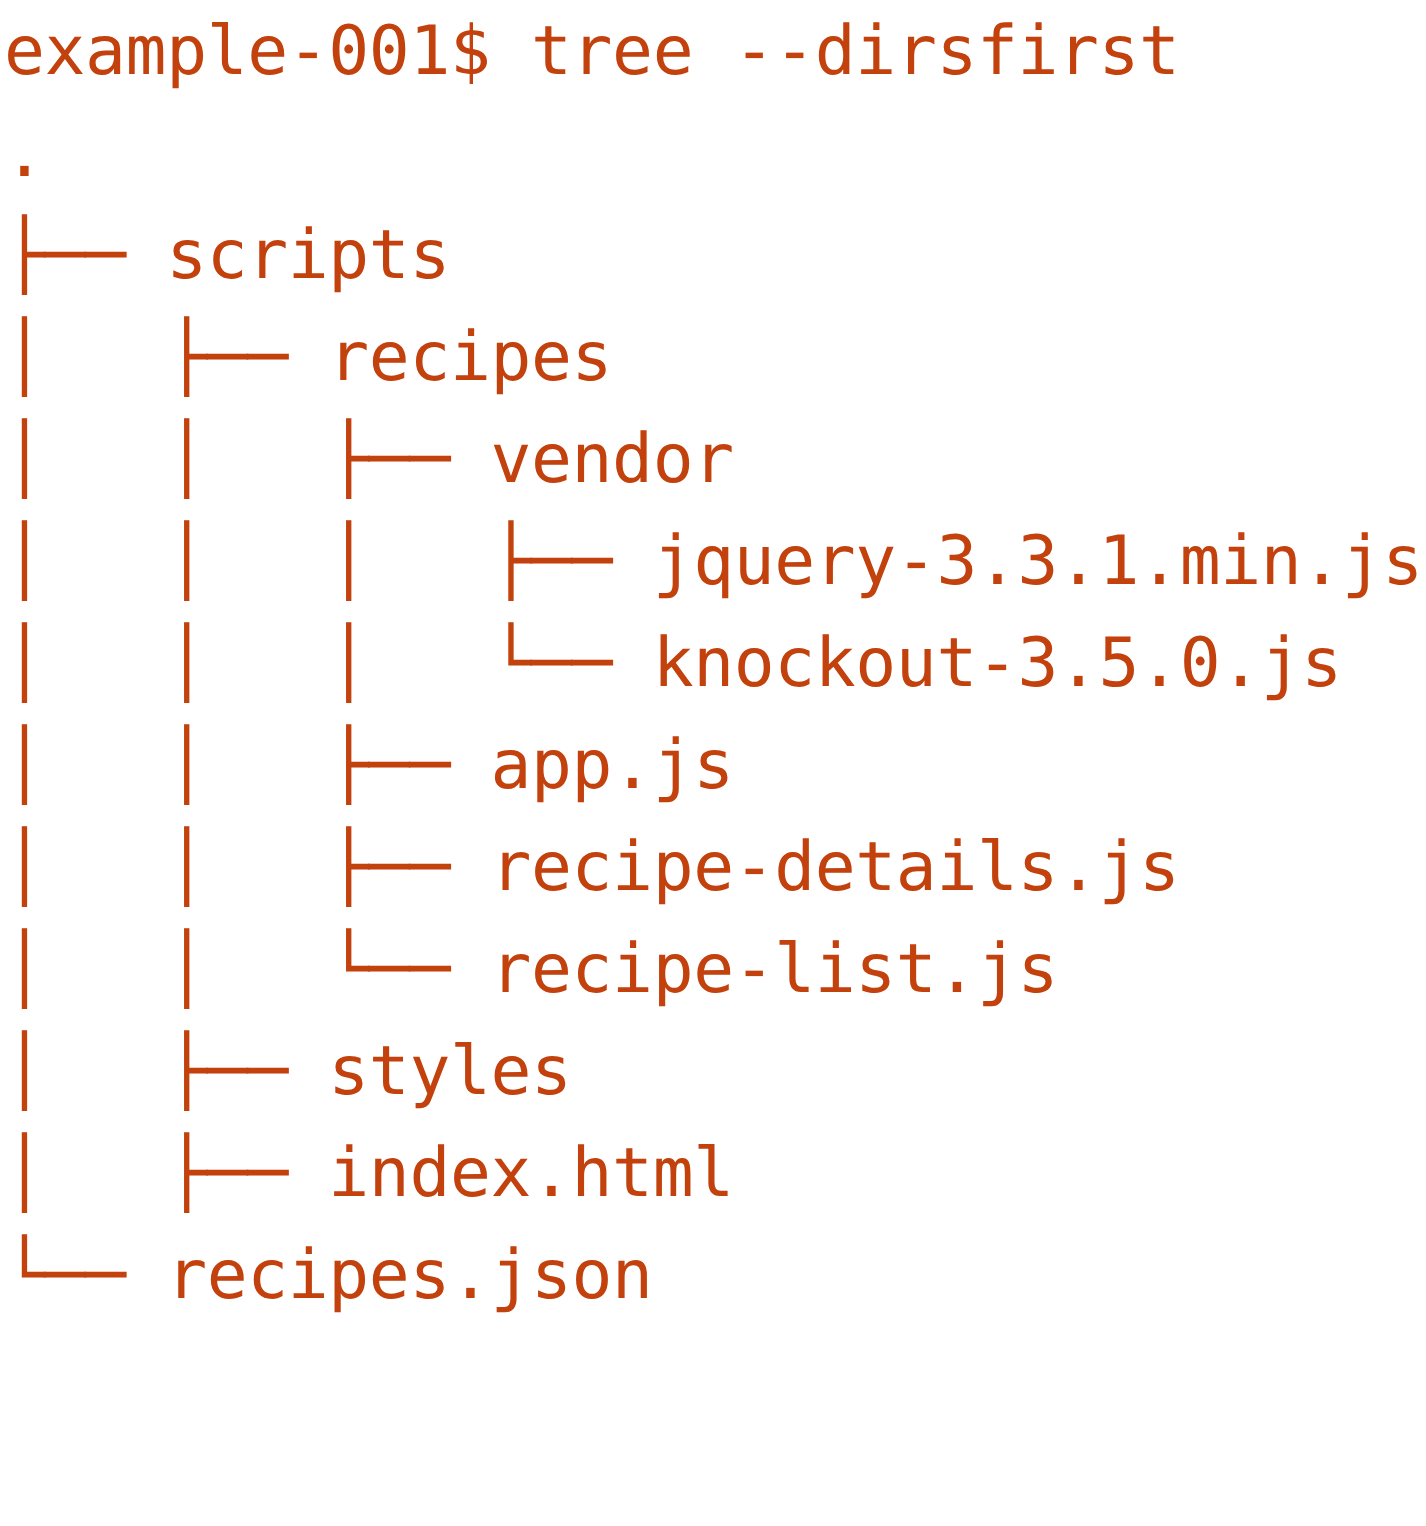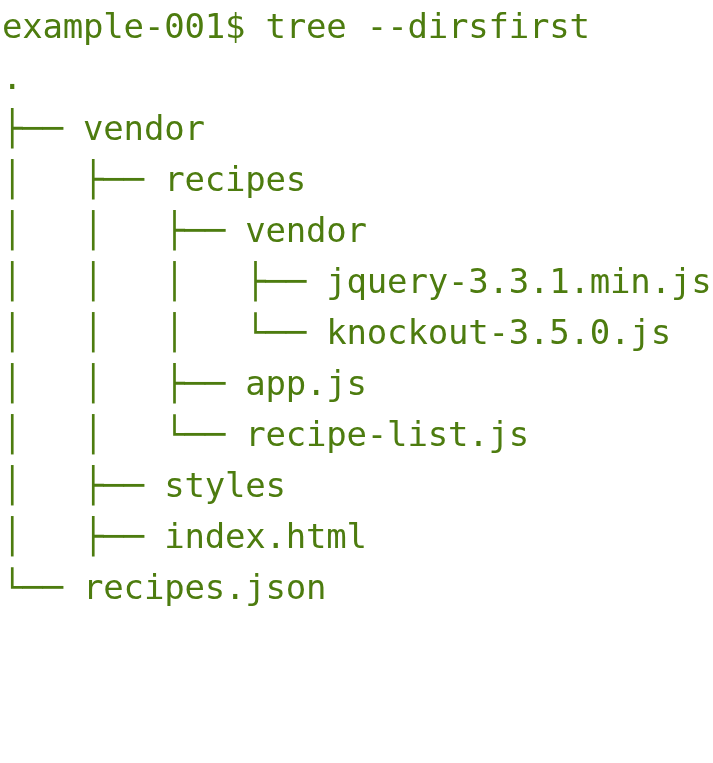--- a/index.html
+++ b/index.html
@@ -11,41 +11,42 @@
     width: 713px;
     height: 763px;
     overflow: hidden;
     background: #ffffff;
   }
   .terminal {
     width: 713px;
     height: 602px;
     padding: 1px 0 0 2px;
     font-family: "DejaVu Sans Mono", "Liberation Mono", monospace;
-    color: #4d7c0f;
+    color: #c2410c;
   }
   .line {
     white-space: pre;
     font-size: 34px;
     line-height: 51px;
     height: 51px;
     letter-spacing: -0.2px;
     font-weight: 500;
   }
   .prompt, .command { white-space: pre; }
 </style>
 </head>
 <body>
 
 <div class="terminal">
   <div class="line"><span class="prompt">example-001$ </span><span class="command">tree --dirsfirst</span></div>
   <div class="line">.</div>
-  <div class="line">├── vendor</div>
+  <div class="line">├── scripts</div>
   <div class="line">│   ├── recipes</div>
   <div class="line">│   │   ├── vendor</div>
   <div class="line">│   │   │   ├── jquery-3.3.1.min.js</div>
   <div class="line">│   │   │   └── knockout-3.5.0.js</div>
   <div class="line">│   │   ├── app.js</div>
+  <div class="line">│   │   ├── recipe-details.js</div>
   <div class="line">│   │   └── recipe-list.js</div>
   <div class="line">│   ├── styles</div>
   <div class="line">│   ├── index.html</div>
   <div class="line">└── recipes.json</div>
 </div>
 
 </body></html>

